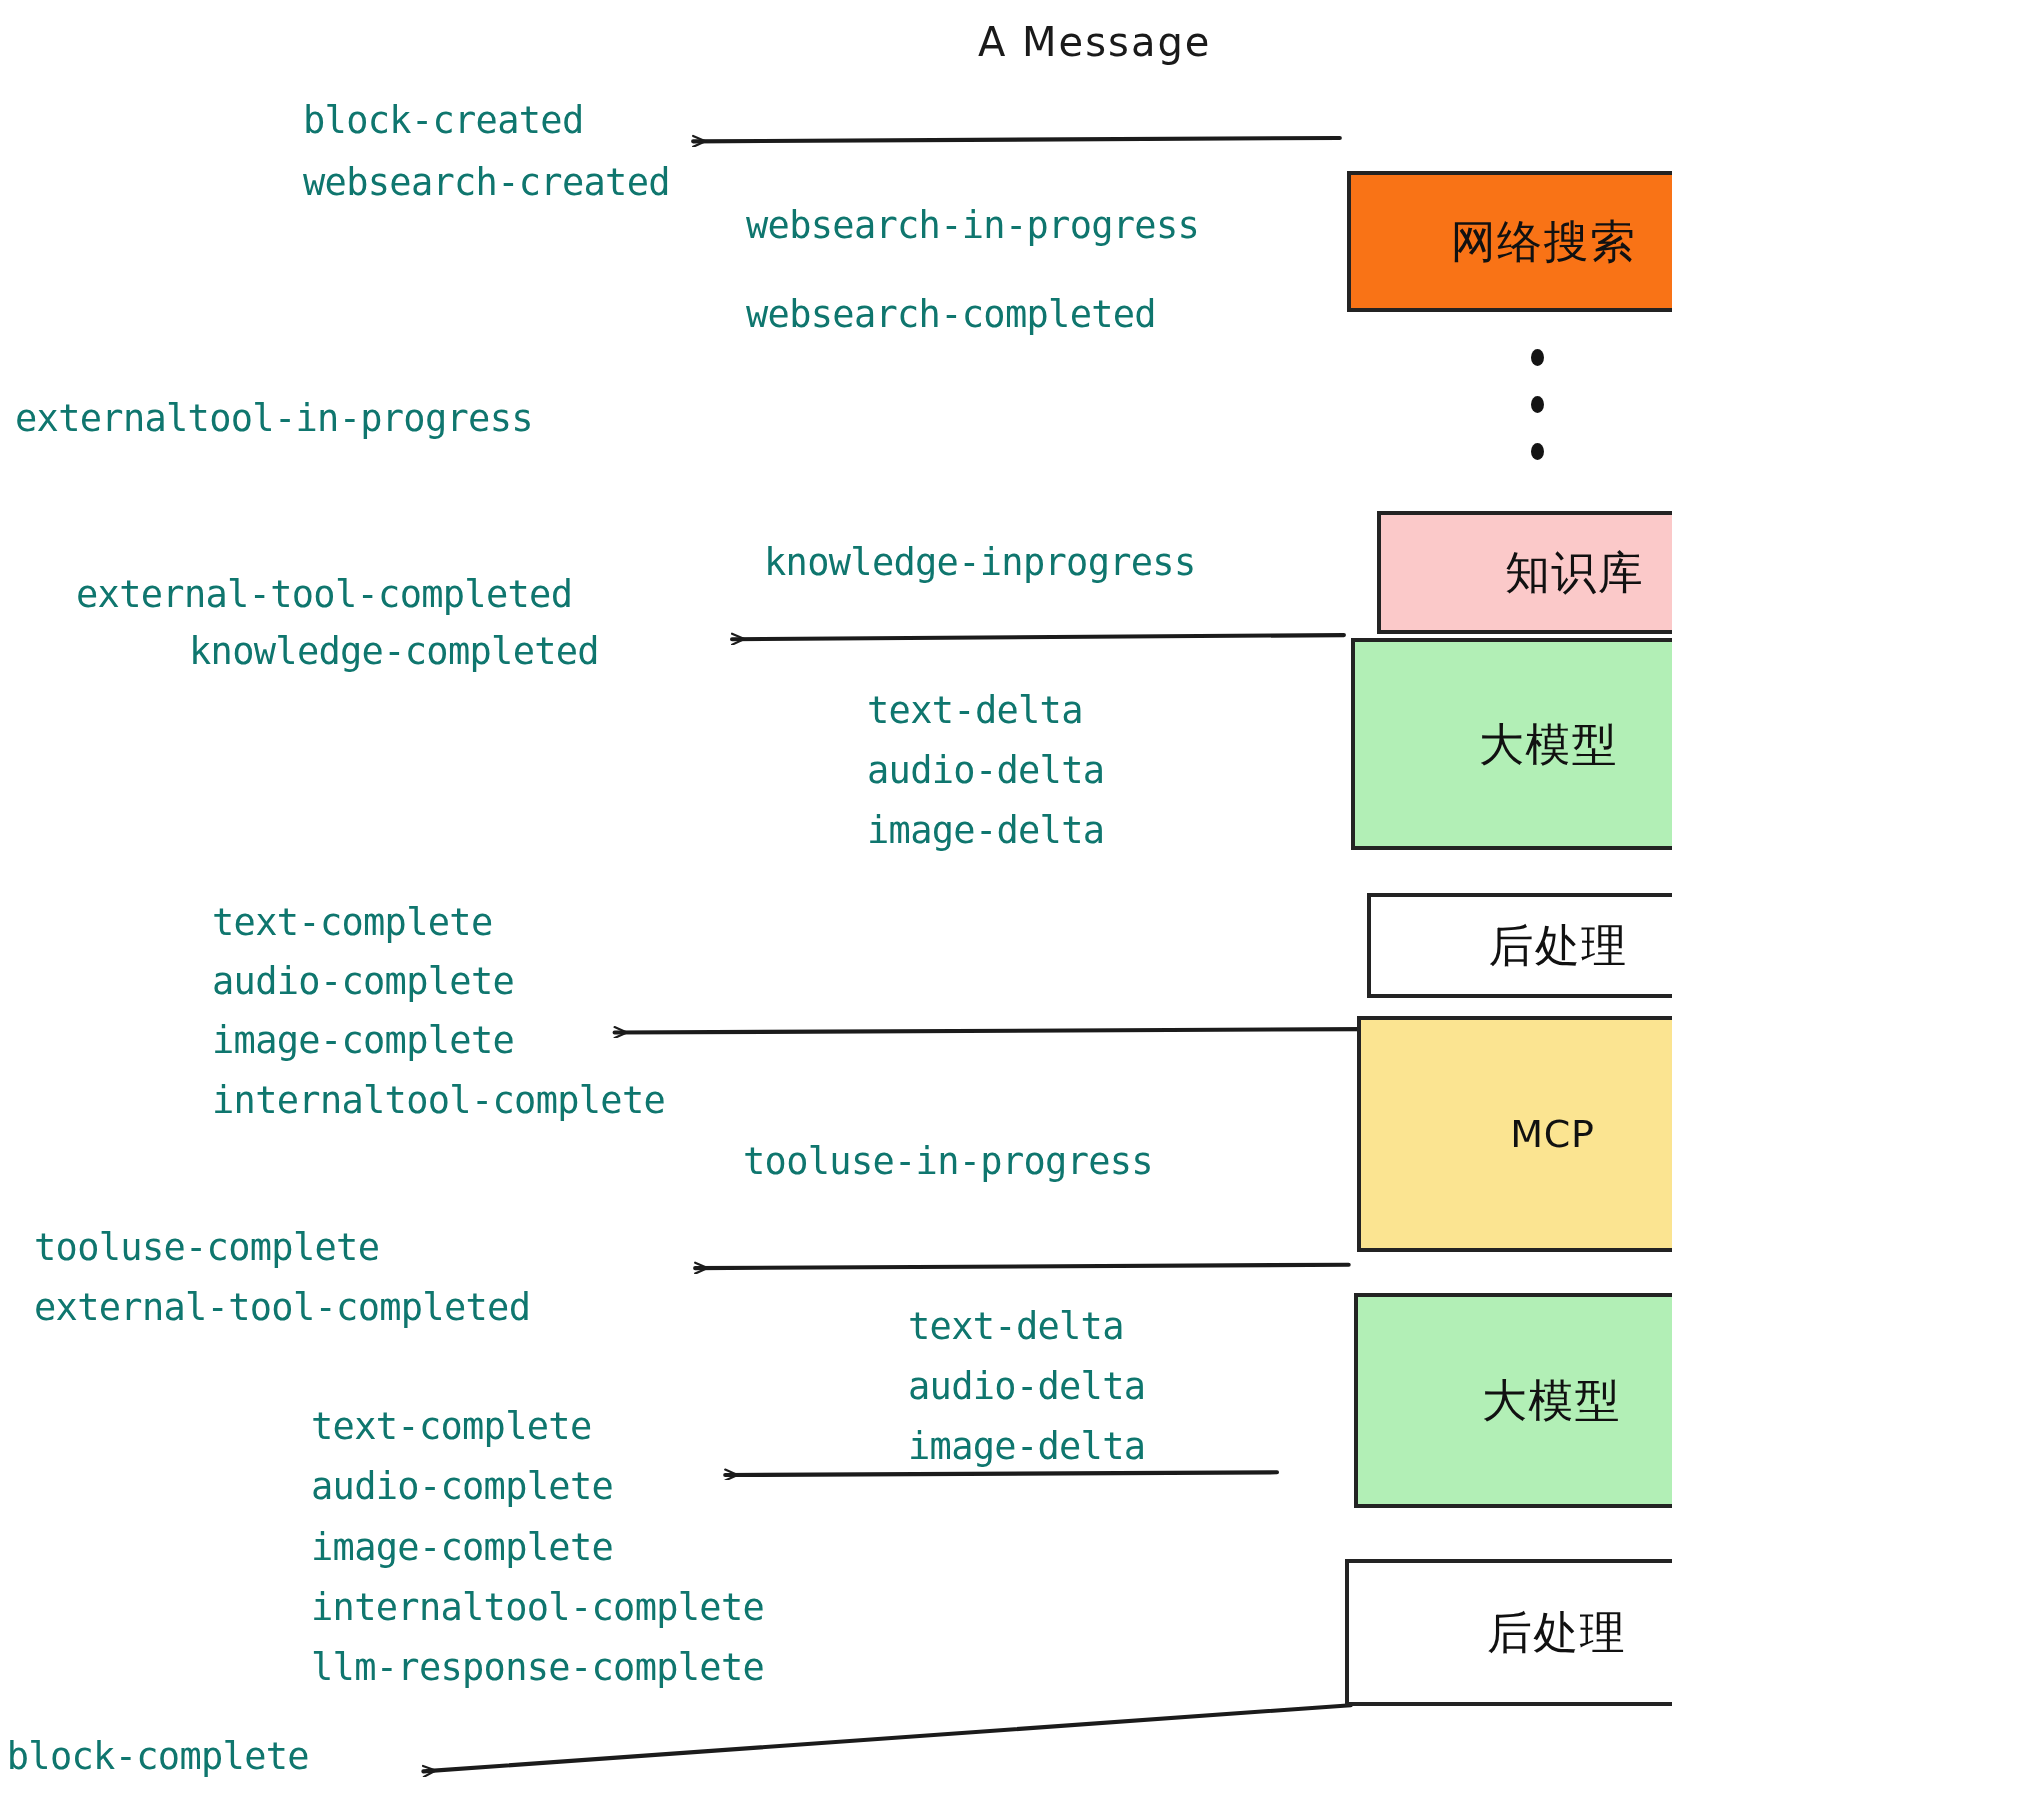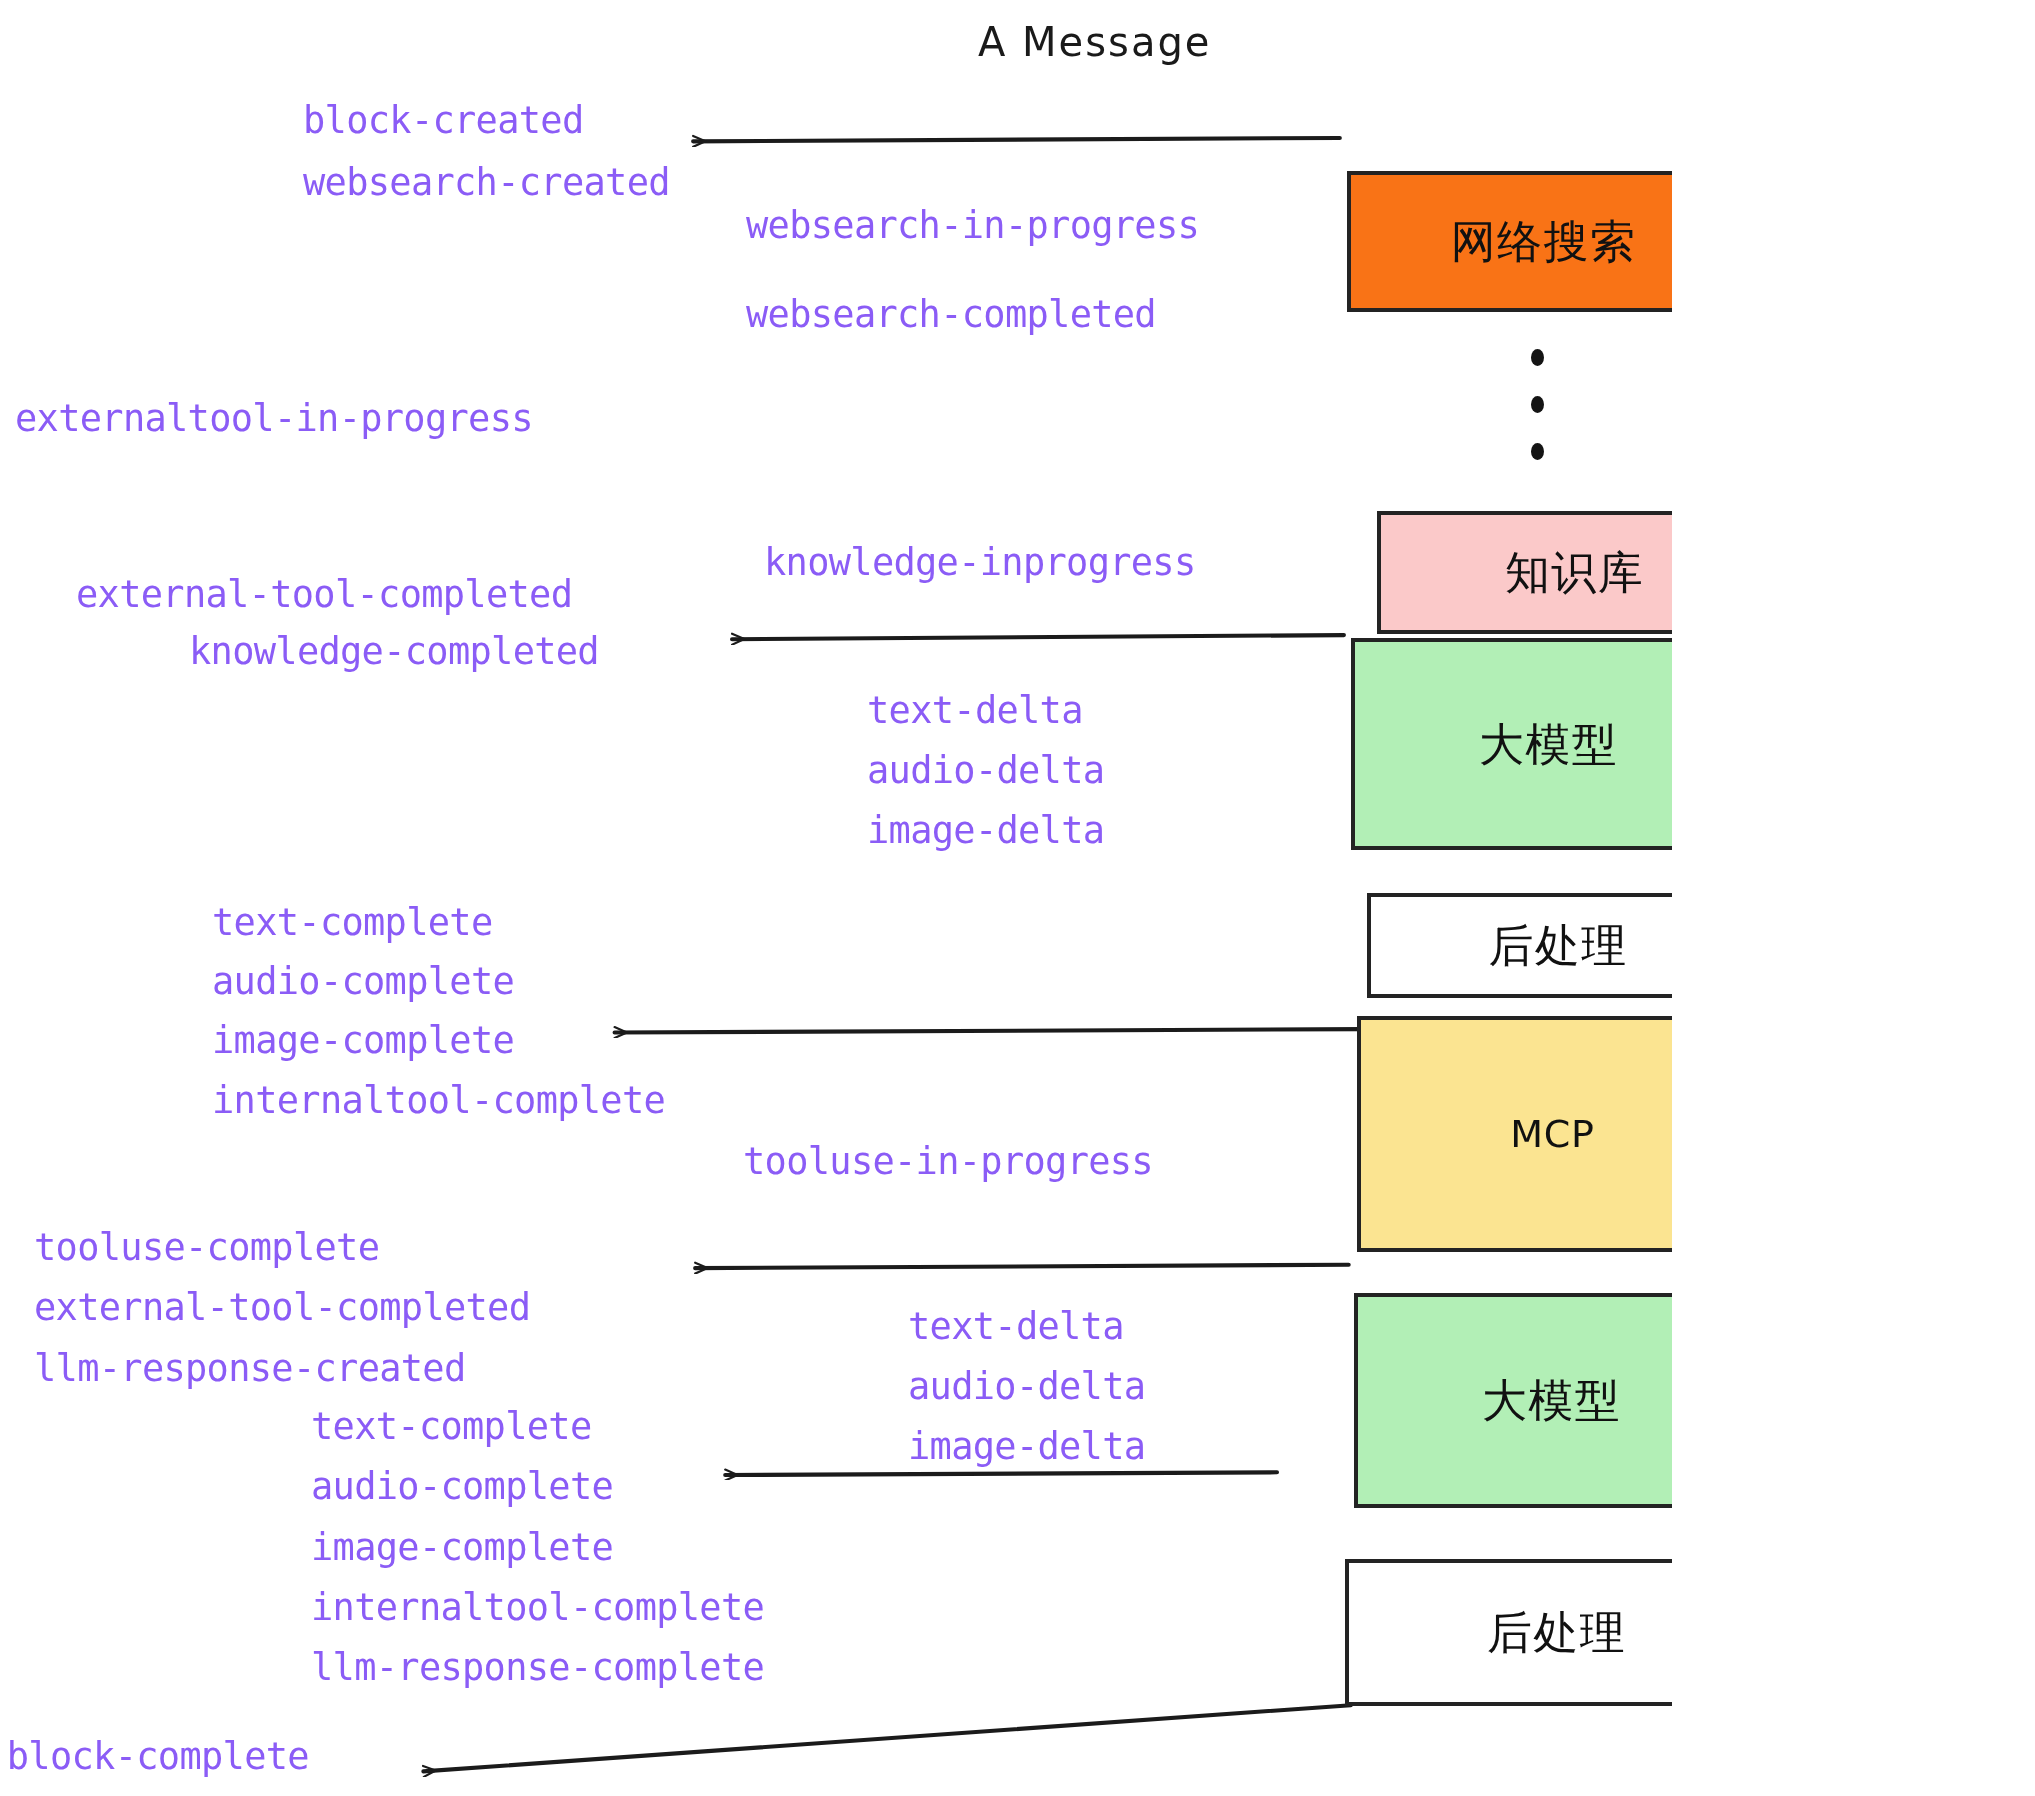--- a/index.html
+++ b/index.html
@@ -11,21 +11,21 @@
     overflow:hidden;
     font-family:"DejaVu Sans Mono","Liberation Mono",monospace;
     color:#161616;
   }
   .ev{
     position:absolute;
     white-space:nowrap;
     font-family:"DejaVu Sans Mono","Liberation Mono",monospace;
     font-size:37px;
     letter-spacing:-0.7px;
-    color:#8b5cf6;
+    color:#0f766e;
     line-height:1;
   }
   .title{
     position:absolute;
     white-space:nowrap;
     font-family:"DejaVu Sans","Liberation Sans",sans-serif;
     font-size:40px;
     letter-spacing:2px;
     color:#1a1a1a;
     line-height:1;
@@ -169,21 +169,20 @@
 
   <div class="ev" style="left:212px; top:904px;">text-complete</div>
   <div class="ev" style="left:212px; top:963px;">audio-complete</div>
   <div class="ev" style="left:212px; top:1022px;">image-complete</div>
   <div class="ev" style="left:212px; top:1082px;">internaltool-complete</div>
 
   <div class="ev" style="left:743px; top:1143px;">tooluse-in-progress</div>
 
   <div class="ev" style="left:34px; top:1229px;">tooluse-complete</div>
   <div class="ev" style="left:34px; top:1289px;">external-tool-completed</div>
-  <div class="ev" style="left:34px; top:1350px;">llm-response-created</div>
 
   <div class="ev" style="left:908px; top:1308px;">text-delta</div>
   <div class="ev" style="left:908px; top:1368px;">audio-delta</div>
   <div class="ev" style="left:908px; top:1428px;">image-delta</div>
 
   <div class="ev" style="left:311px; top:1408px;">text-complete</div>
   <div class="ev" style="left:311px; top:1468px;">audio-complete</div>
   <div class="ev" style="left:311px; top:1529px;">image-complete</div>
   <div class="ev" style="left:311px; top:1589px;">internaltool-complete</div>
   <div class="ev" style="left:311px; top:1649px;">llm-response-complete</div>

